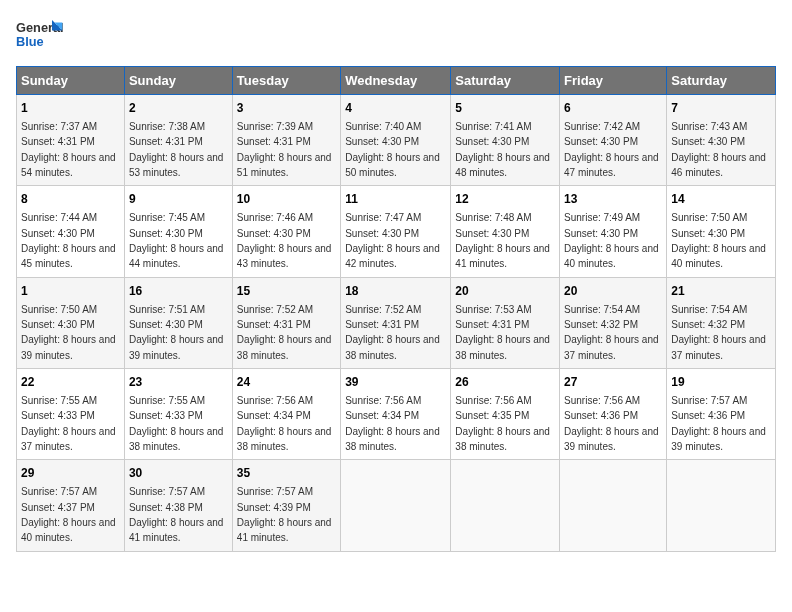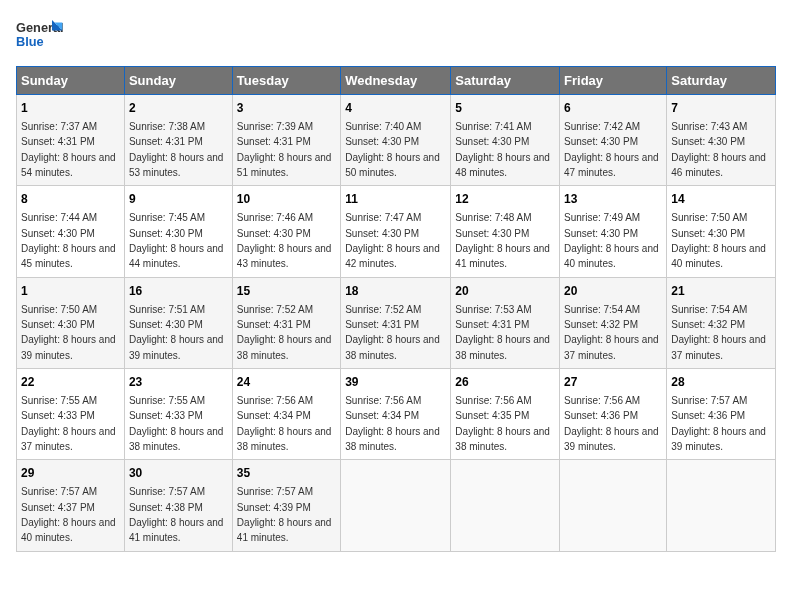--- a/index.html
+++ b/index.html
@@ -223,21 +223,21 @@
       </td>
         <td>
         <span class="day-num">26</span>
         <span class="day-info">Sunrise: 7:56 AM<br>Sunset: 4:35 PM<br>Daylight: 8 hours and 38 minutes.</span>
       </td>
         <td>
         <span class="day-num">27</span>
         <span class="day-info">Sunrise: 7:56 AM<br>Sunset: 4:36 PM<br>Daylight: 8 hours and 39 minutes.</span>
       </td>
         <td>
-        <span class="day-num">28</span>
+        <span class="day-num">19</span>
         <span class="day-info">Sunrise: 7:57 AM<br>Sunset: 4:36 PM<br>Daylight: 8 hours and 39 minutes.</span>
       </td>
       </tr>
       <tr>
         <td>
         <span class="day-num">29</span>
         <span class="day-info">Sunrise: 7:57 AM<br>Sunset: 4:37 PM<br>Daylight: 8 hours and 40 minutes.</span>
       </td>
         <td>
         <span class="day-num">30</span>

